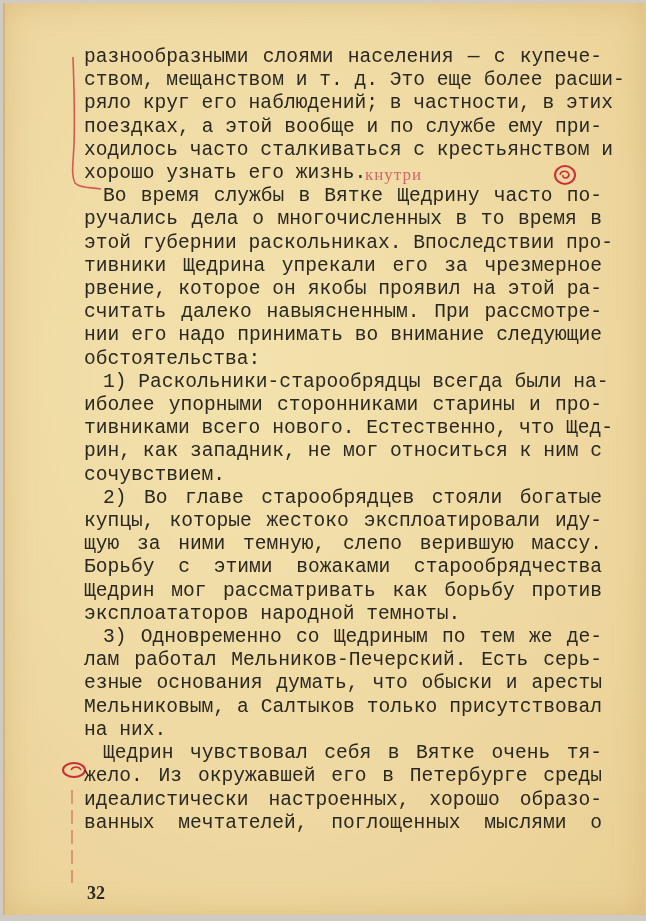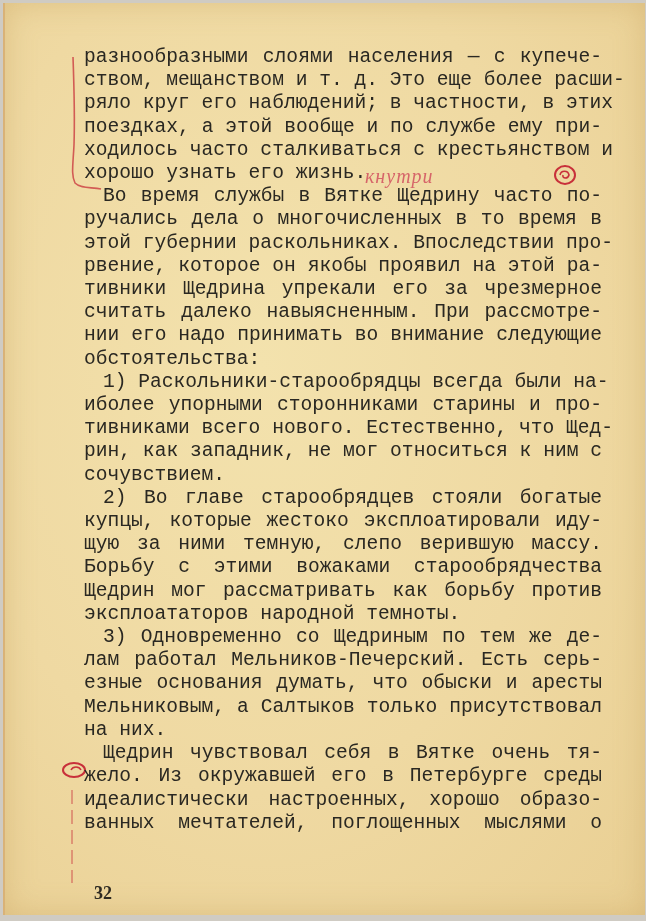--- a/index.html
+++ b/index.html
@@ -18,35 +18,35 @@
     position: absolute; left: 79px; top: 43px; width: 518px;
     color: #2a2822;
     font-size: 19.6px;
     line-height: 23.2px;
     text-align: justify;
   }
   .line { display: block; white-space: nowrap; text-align-last: justify; font-family: Liberation Mono, monospace; }
   .line.last { text-align-last: left; }
   .line.indent { padding-left: 19px; }
   .pagenum {
-    position: absolute; left: 89px; top: 880px;
+    position: absolute; left: 82px; top: 880px;
     font-size: 18px; font-weight: bold; color: #2e2a22;
   }
   .mark { position: absolute; }
 </style>
 </head>
 <body>
 
 <div class="page">
 
   <svg class="mark" style="left:60px;top:52px" width="40" height="140" viewBox="0 0 40 140">
     <path d="M8 2 C 9 30, 10 60, 9 90 C 8 110, 6 120, 10 128 C 16 134, 26 132, 36 134" fill="none" stroke="#c8303a" stroke-width="1.6" opacity="0.75"></path>
   </svg>
 
-  <div class="mark" style="left:360px;top:162px;color:#d0485a;font-style:italic;font-size:20px;opacity:0.8;letter-spacing:1px;">
+  <div class="mark" style="left:360px;top:162px;color:#d0485a;font-size:17px;opacity:0.8;letter-spacing:1px;">
     <span>кнутри</span>
   </div>
 
   <svg class="mark" style="left:546px;top:160px" width="28" height="26" viewBox="0 0 28 26">
     <ellipse cx="14" cy="12" rx="10" ry="9" fill="none" stroke="#c8303a" stroke-width="2"></ellipse>
     <path d="M9 12 C 10 7, 17 7, 18 12 C 17 16, 11 16, 12 12" fill="none" stroke="#c8303a" stroke-width="1.6"></path>
   </svg>
 
   <svg class="mark" style="left:56px;top:757px" width="30" height="20" viewBox="0 0 30 20">
     <ellipse cx="13" cy="10" rx="11" ry="7" fill="none" stroke="#c8303a" stroke-width="2"></ellipse>
@@ -65,22 +65,22 @@
       <span class="line">ряло круг его наблюдений; в частности, в этих</span>
       <span class="line">поездках, а этой вообще и по службе ему при-</span>
       <span class="line">ходилось часто сталкиваться с крестьянством и</span>
       <span class="line last">хорошо узнать его жизнь.</span>
     </div>
 
     <div>
       <span class="line indent">Во время службы в Вятке Щедрину часто по-</span>
       <span class="line">ручались дела о многочисленных в то время в</span>
       <span class="line">этой губернии раскольниках. Впоследствии про-</span>
+      <span class="line">тивники Щедрина упрекали его за чрезмерное</span>
       <span class="line">рвение, которое он якобы проявил на этой ра-</span>
-      <span class="line">тивники Щедрина упрекали его за чрезмерное</span>
       <span class="line">считать далеко навыясненным. При рассмотре-</span>
       <span class="line">нии его надо принимать во внимание следующие</span>
       <span class="line last">обстоятельства:</span>
     </div>
 
     <div>
       <span class="line indent">1) Раскольники-старообрядцы всегда были на-</span>
       <span class="line">иболее упорными сторонниками старины и про-</span>
       <span class="line">тивниками всего нового. Естественно, что Щед-</span>
       <span class="line">рин, как западник, не мог относиться к ним с</span>

